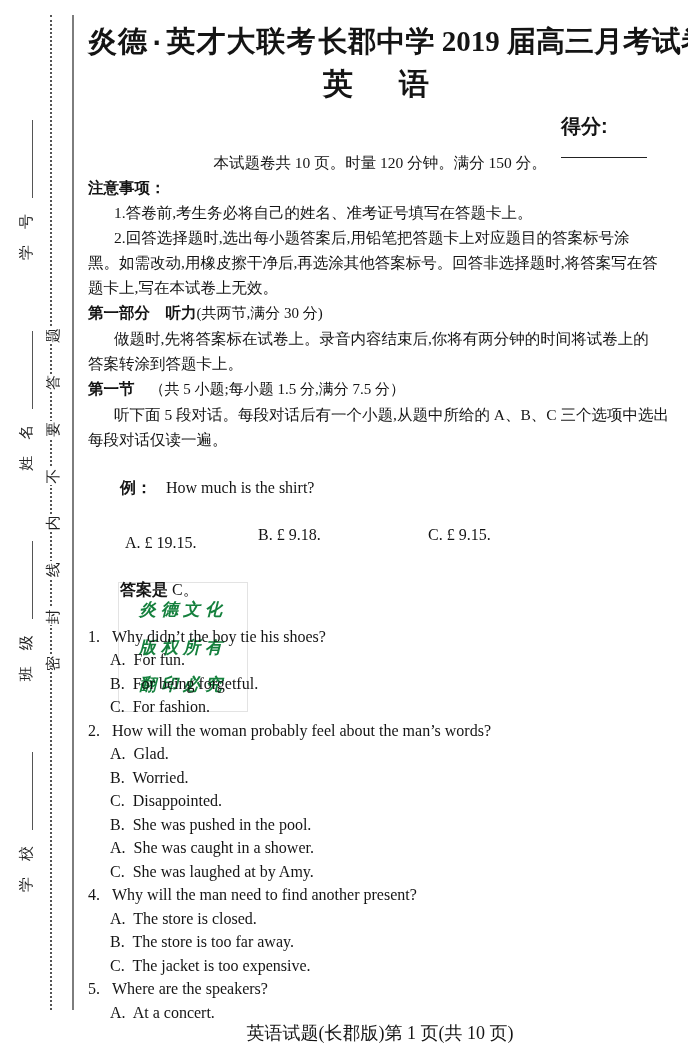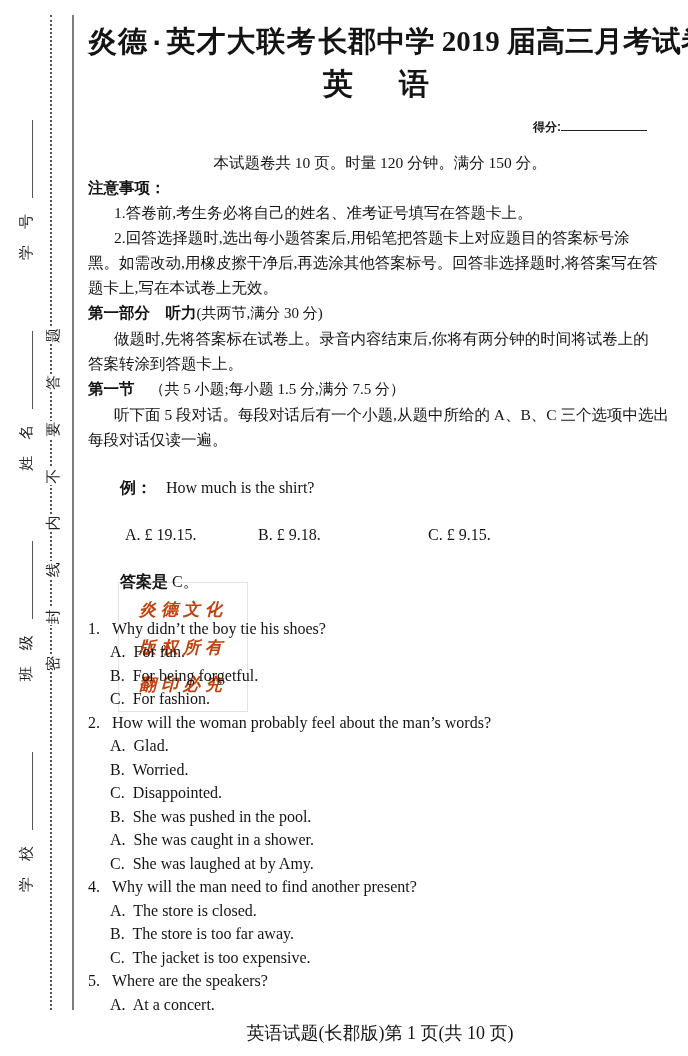--- a/index.html
+++ b/index.html
@@ -26,45 +26,45 @@
     transform:rotate(-90deg);transform-origin:0 0;
     display:flex;justify-content:space-between;
     font-size:15px;color:#222;
   }
   .seal-strip span{background:#fff;line-height:17px;padding:0 1px;}
   
   .watermark{
     position:absolute;left:118px;top:582px;width:128px;height:128px;
     border:1px solid #e3e3e3;z-index:0;
     display:flex;flex-direction:column;justify-content:space-evenly;
-    text-align:center;color:#c2410c;font-weight:bold;font-style:italic;
+    text-align:center;color:#15803d;font-weight:bold;font-style:italic;
     font-size:17px;letter-spacing:5px;
     font-family:"Liberation Sans","DejaVu Sans",sans-serif;
   }
   
   .masthead{position:absolute;left:88px;top:22px;width:584px;text-align:center;
     font-size:29px;font-weight:bold;white-space:nowrap;z-index:1;}
   .masthead .brand{font-weight:900;letter-spacing:1px;margin-right:2px;font-family:Liberation Mono, monospace;}
   .subject{position:absolute;left:88px;top:64px;width:584px;text-align:center;
     font-size:30px;font-weight:bold;letter-spacing:8px;
     font-family:"Liberation Sans","DejaVu Sans",sans-serif;z-index:1;}
-  .score{position:absolute;left:533px;top:113px;font-size:12px;z-index:1;}
+  .score{position:absolute;left:561px;top:113px;font-size:20px;z-index:1;}
   .score-label{font-weight:bold;font-family:"Liberation Sans","DejaVu Sans",sans-serif;}
   .score-blank{display:inline-block;width:86px;height:17px;border-bottom:1.5px solid #222;}
   
   .content{position:absolute;left:88px;top:150px;width:584px;z-index:1;}
   .cn{margin:0;font-size:15.5px;line-height:25px;}
   .center{text-align:center;}
   .hei{font-family:Liberation Sans, sans-serif;font-weight:bold;}
   .ind{text-indent:26px;}
   .kai{font-size:15px;}
   .en{margin:0;font-size:16px;line-height:23.5px;white-space:pre-wrap;}
   .ex-q{margin-left:14px;}
   .ex-opts{display:flex;padding-left:37px;}
-  .exo-a{width:133px;}
+  .exo-a{width:133px;margin-top:8px;}
   .exo-b{width:170px;}
   .qnum{display:inline-block;width:24px;}
   .opt{padding-left:22px;}
   .footer{position:absolute;left:88px;top:1021px;width:584px;text-align:center;
     font-size:18px;margin:0;z-index:1;}
 </style>
 </head>
 <body>
 
 <div class="page">

